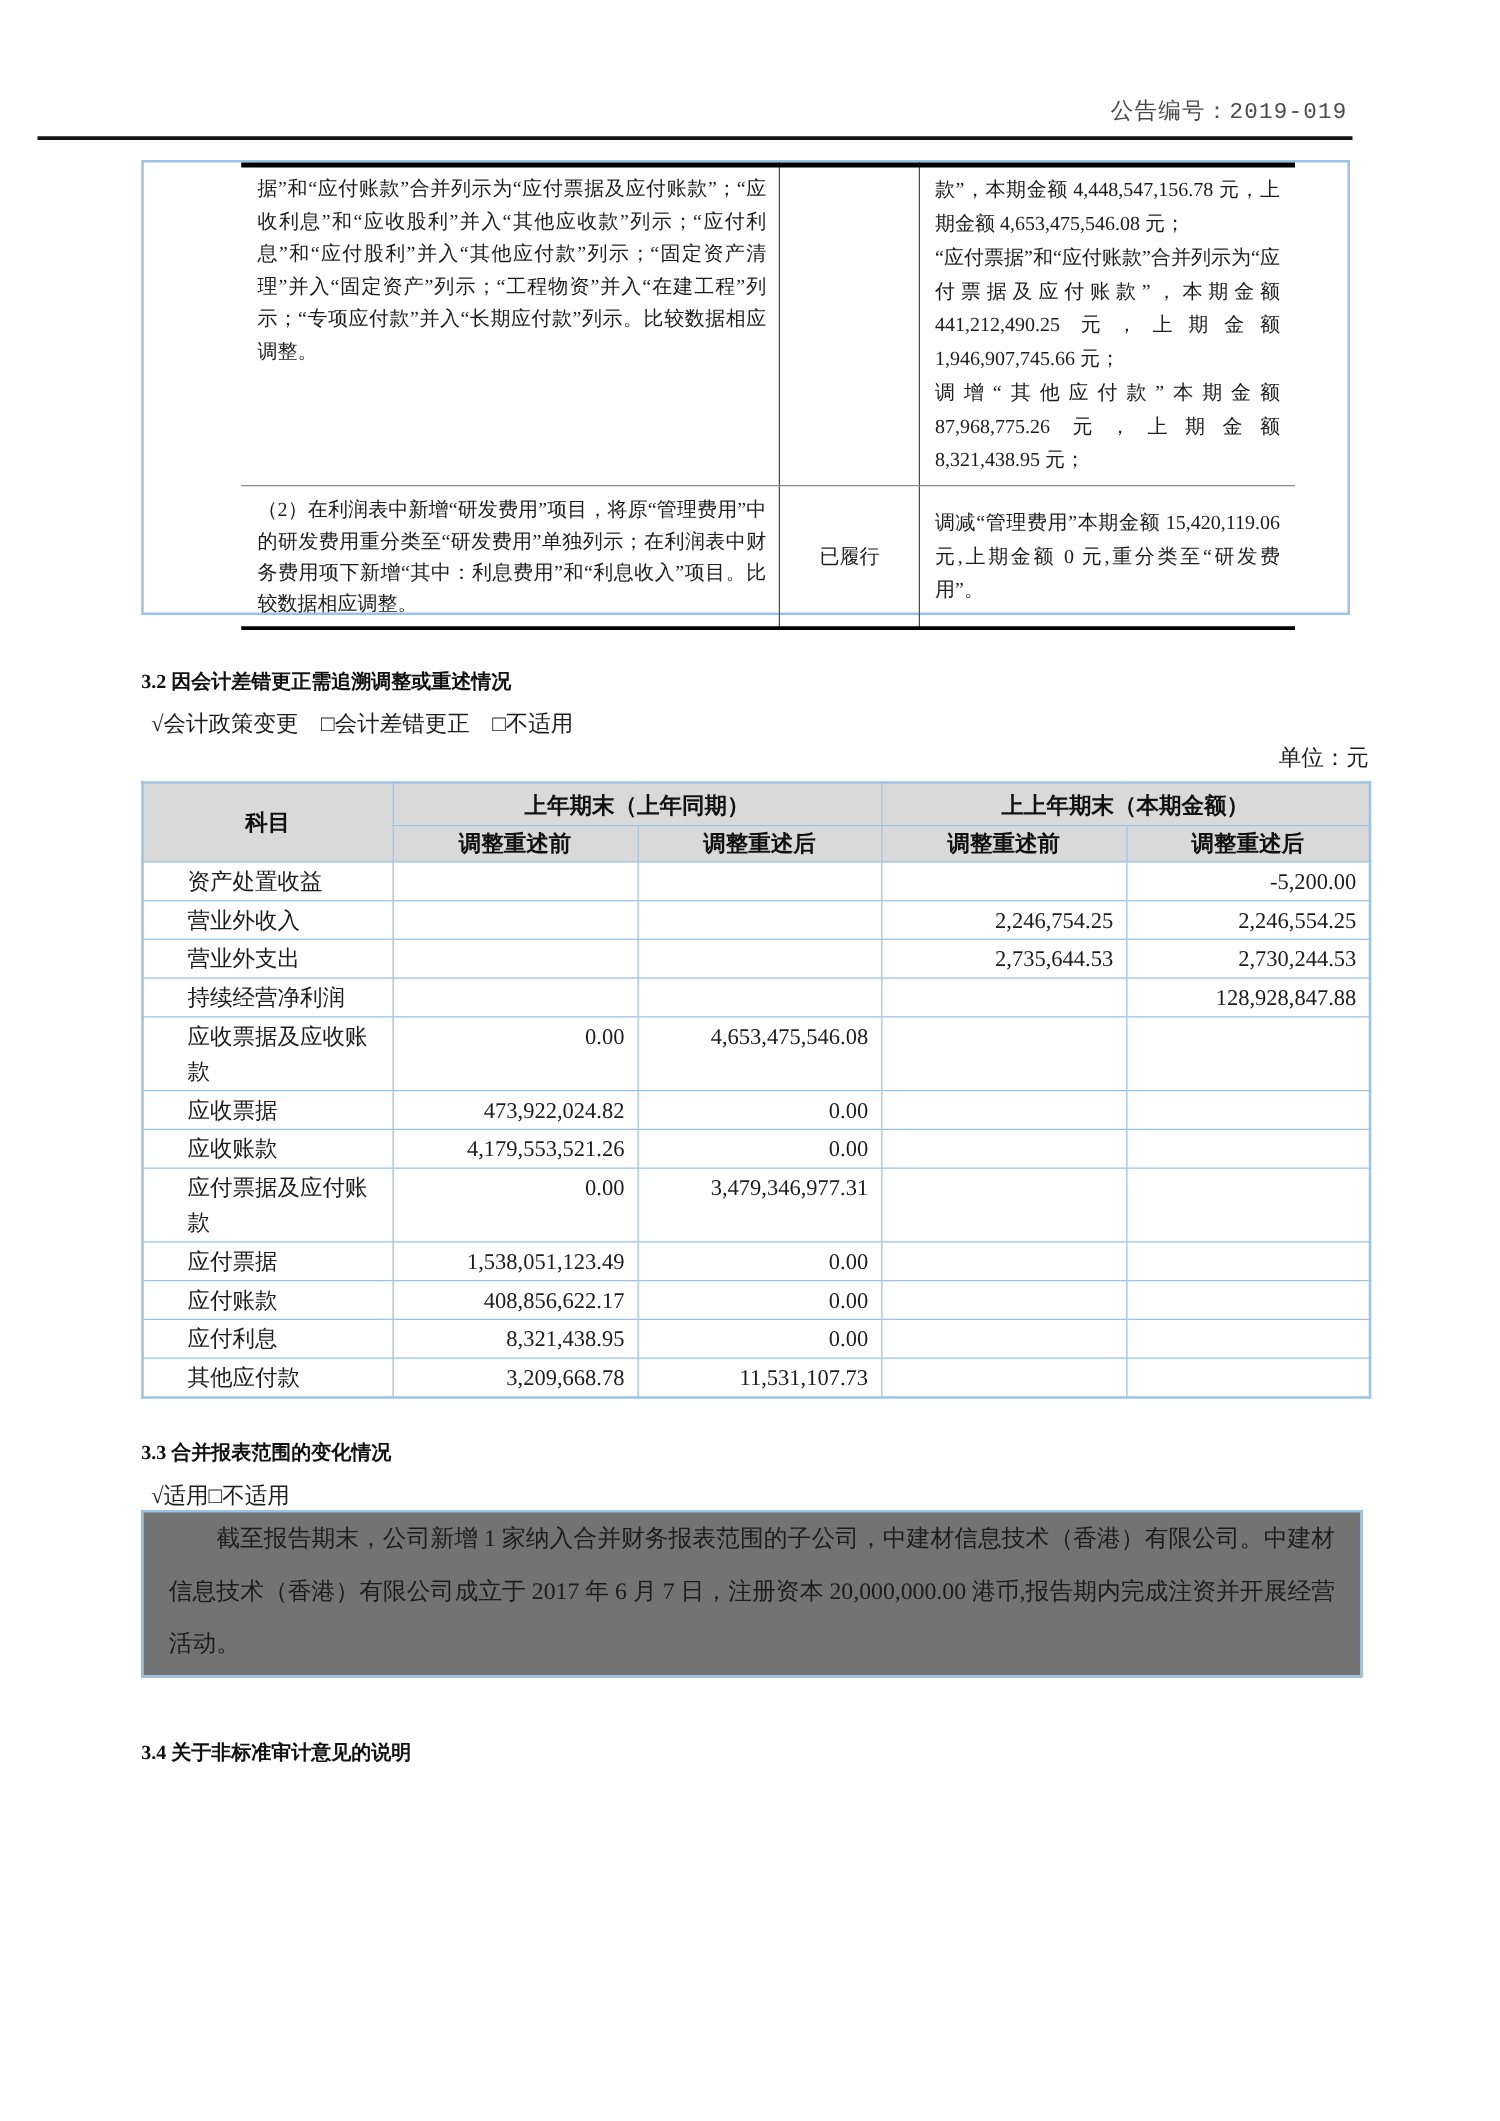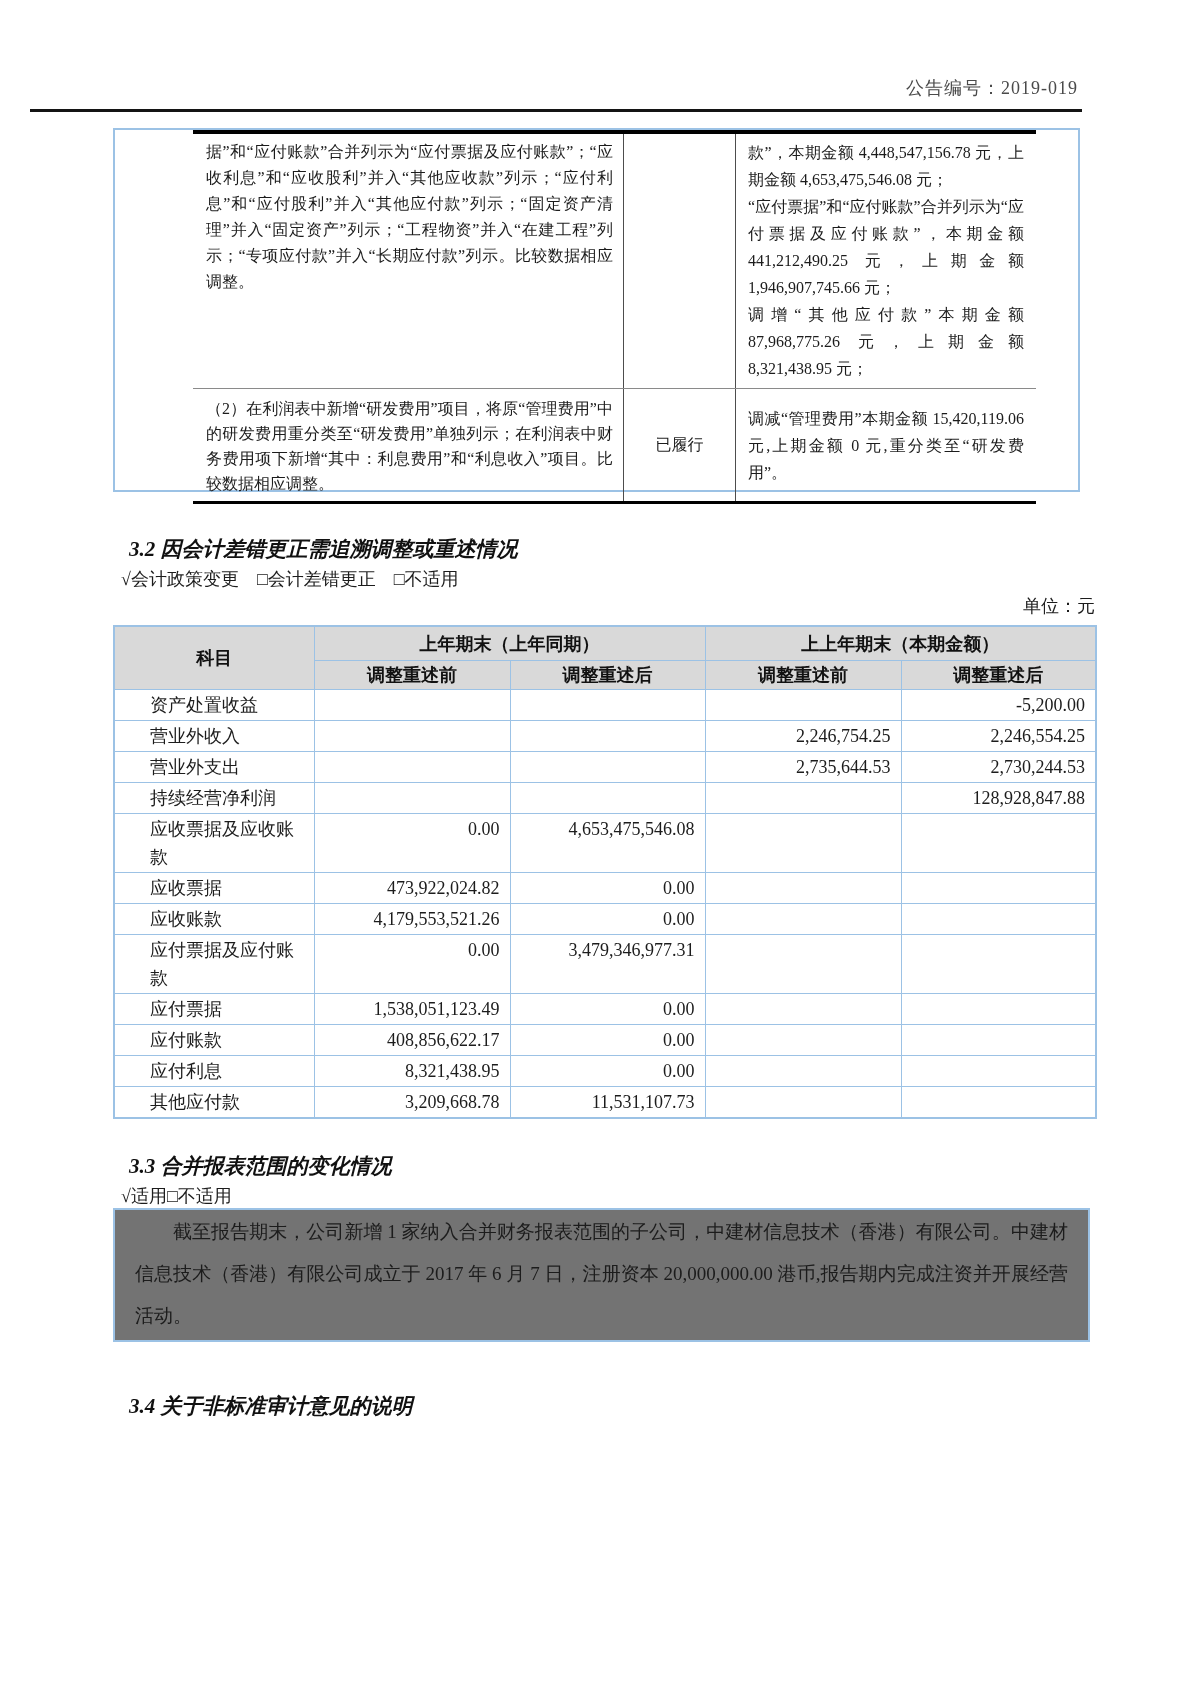--- a/index.html
+++ b/index.html
@@ -5,21 +5,21 @@
   html,body{margin:0;padding:0;}
   body{
     width:1200px;height:1697px;position:relative;background:#ffffff;
     font-family:"Liberation Serif","DejaVu Serif",serif;color:#1c1c1c;
     overflow:hidden;
   }
   
   .doc-number{
     position:absolute;top:76px;left:0;width:1078px;text-align:right;
     font-size:18px;color:#4a4a4a;
-    font-family:Liberation Serif, serif;letter-spacing:1px;
+    font-family:Liberation Mono, monospace;letter-spacing:1px;
   }
   .header-rule{
     position:absolute;top:109px;left:30px;width:1052px;height:3px;background:#141414;
   }
   
   .carryover-box{
     position:absolute;left:113px;top:128px;width:963px;height:360px;
     border:2px solid #9cc2e5;background:#fff;
   }
   table.carryover{
@@ -40,23 +40,22 @@
     width:276px;padding:5px 12px;text-align:justify;line-height:27px;
     white-space:pre-line;
   }
   tr.c-row1 td{height:244px;border-bottom:1px solid #8a8a8a;}
   tr.c-row2 td{height:100px;}
   tr.c-row2 td.c-mid{vertical-align:middle;}
   tr.c-row2 td.c-right{vertical-align:middle;line-height:27px;}
   tr.c-row2 td.c-left{line-height:25px;padding-top:7px;}
   
   .sec-title{
-    position:absolute;left:129px;font-size:21px;font-weight:bold;color:#111;
+    position:absolute;left:113px;font-size:16px;font-weight:bold;color:#111;
     font-family:"Liberation Serif","DejaVu Serif",serif;
-    font-style:italic;
   }
   .t32{top:535px;} .t33{top:1152px;} .t34{top:1392px;}
   .opt-line{
     position:absolute;left:121px;font-size:18px;color:#1c1c1c;white-space:pre;
   }
   .o32{top:567px;} .o33{top:1184px;}
   .unit-label{
     position:absolute;top:594px;left:113px;width:982px;text-align:right;font-size:18px;
   }
   

